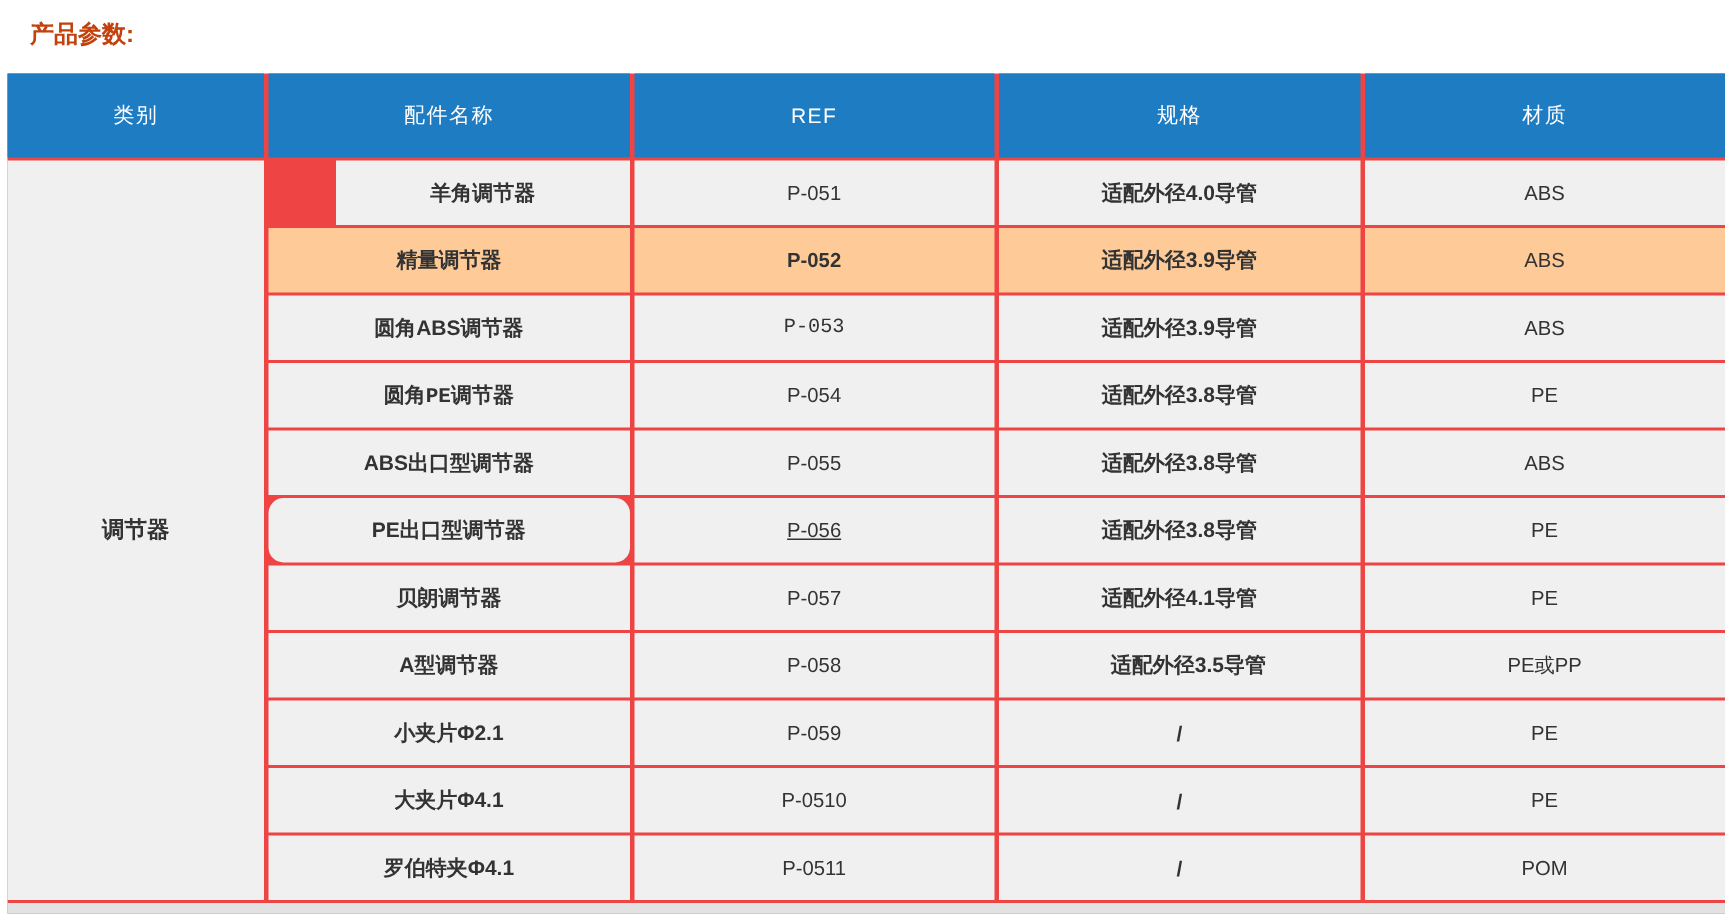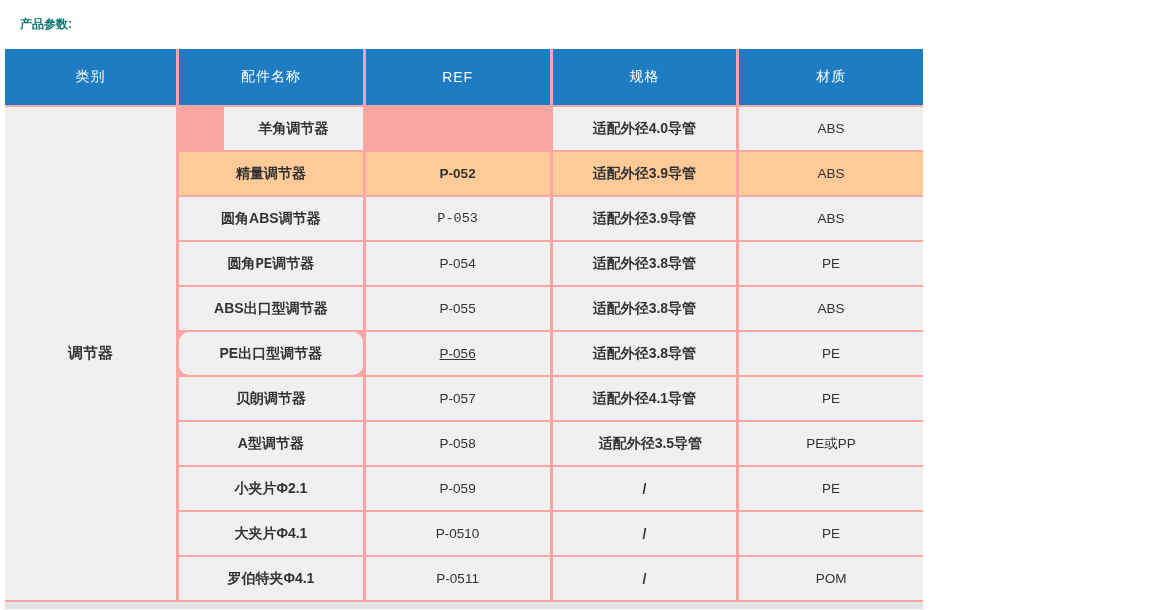--- a/index.html
+++ b/index.html
@@ -12,34 +12,34 @@
   * { box-sizing: border-box; }
   html, body {
     margin: 0; padding: 0;
     width: 1150px; height: 610px;
     background: #ffffff;
     font-family: "Liberation Sans", "DejaVu Sans", sans-serif;
     overflow: hidden;
   }
   .title {
     padding: 13px 0 0 20px;
-    font-size: 12px;
+    font-size: 16px;
     font-weight: bold;
-    color: #0f766e;
+    color: #c2410c;
     line-height: 22px;
   }
   .table {
     margin: 14px 0 0 5px;
-    width: 918px;
+    width: 1145px;
     display: grid;
     grid-template-columns: 171px 1fr 1fr 1fr 1fr;
     grid-template-rows: 56px repeat(11, 43px) 7px;
     column-gap: 3px;
     row-gap: 2px;
-    background: #fca5a5;
+    background: #ef4444;
   }
   .th {
     background: var(--header-bg);
     color: #ffffff;
     font-size: 14px;
     display: flex;
     align-items: center;
     justify-content: center;
     letter-spacing: 1px;
   }
@@ -80,20 +80,21 @@
 <div class="table">
   <div class="th">类别</div>
   <div class="th">配件名称</div>
   <div class="th">REF</div>
   <div class="th">规格</div>
   <div class="th">材质</div>
 
   <div class="category-cell">调节器</div>
 
   <div class="td col-name" style="grid-area: 2 / 2; margin-left: 45px;">羊角调节器</div>
+    <div class="td col-ref" style="grid-area: 2 / 3;">P-051</div>
     <div class="td col-spec" style="grid-area: 2 / 4;">适配外径4.0导管</div>
     <div class="td col-material" style="grid-area: 2 / 5;">ABS</div>
     <div class="td col-name hl" style="grid-area: 3 / 2;">精量调节器</div>
     <div class="td col-ref hl" style="grid-area: 3 / 3; font-weight: bold;">P-052</div>
     <div class="td col-spec hl" style="grid-area: 3 / 4;">适配外径3.9导管</div>
     <div class="td col-material hl" style="grid-area: 3 / 5;">ABS</div>
     <div class="td col-name" style="grid-area: 4 / 2;">圆角ABS调节器</div>
     <div class="td col-ref" style="grid-area: 4 / 3; font-family: Liberation Mono, monospace;">P-053</div>
     <div class="td col-spec" style="grid-area: 4 / 4;">适配外径3.9导管</div>
     <div class="td col-material" style="grid-area: 4 / 5;">ABS</div>

